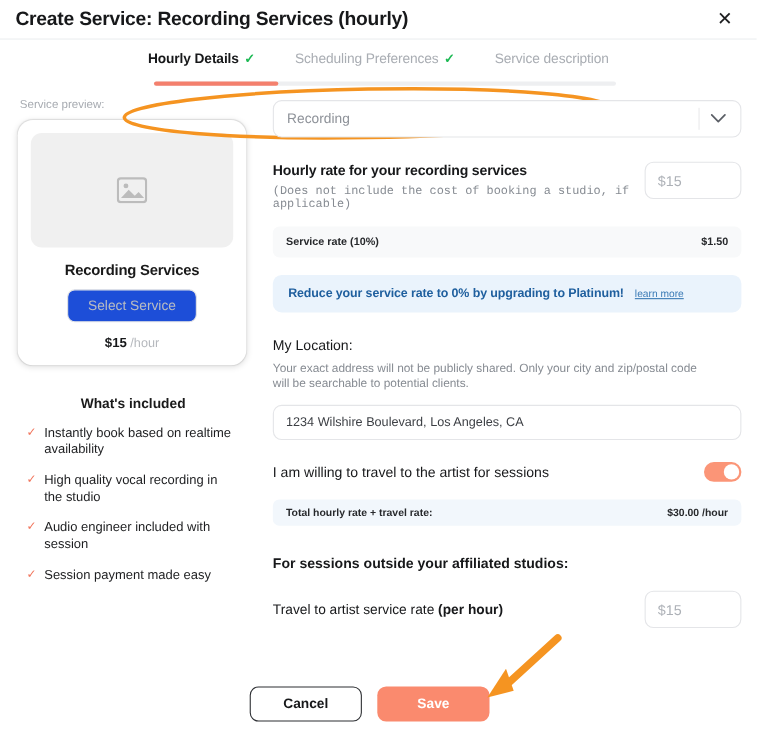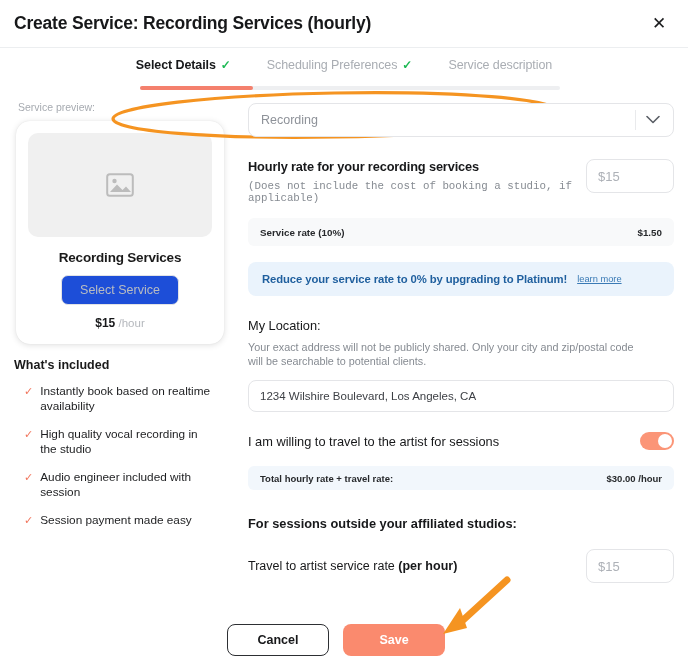--- a/index.html
+++ b/index.html
@@ -7,21 +7,21 @@
     width: 688px; height: 668px;
     font-family: "Liberation Sans", sans-serif;
     background: #ffffff;
     color: #1a1a1a;
     overflow: hidden;
   }
   .modal { position: relative; width: 688px; height: 668px; background:#fff; }
 
   
   .header {
-    height: 48px;
+    height: 36px;
     display: flex; align-items: center;
     padding: 0 18px 0 14px;
     border-bottom: 1px solid #eceef0;
     position: relative;
   }
   .header-title {
     font-size: 17.5px; font-weight: bold; letter-spacing: -0.2px;
     color: #17181a;
   }
   .close-btn {
@@ -79,21 +79,21 @@
   .select-service {
     display:block; margin: 10px auto 0; padding: 7px 18px;
     border:1px solid #e2e3e5; border-radius: 7px; background:#1d4ed8;
     color:#b9bcc1; font-size:12.5px; font-family:"Liberation Sans", sans-serif;
     cursor:pointer;
   }
   .preview-price { text-align:center; font-size:11.5px; margin-top:11px; color:#b5b8bd; }
   .preview-price b { color:#17181a; font-size:12px; }
 
   
-  .incl-title { text-align:left; font-size:12.5px; font-weight:bold; margin: 14px 0 12px; }
+  .incl-title { text-align:center; font-size:12.5px; font-weight:bold; margin: 28px 0 12px; }
   .incl-item { display:flex; gap:7px; margin-bottom: 13px; padding-left: 10px; }
   .incl-check { color:#f1755c; font-size:11px; line-height:15px; flex:0 0 auto; }
   .incl-text { font-size:11.8px; line-height:15px; color:#1d1e20; max-width: 176px; }
 
   
   .select-box {
     margin-top: 10px; height: 34px; border:1px solid #e4e5e8; border-radius: 8px;
     display:flex; align-items:center; padding: 0 0 0 12px; position:relative;
     cursor:pointer; background:#fff;
   }
@@ -189,21 +189,21 @@
 <div class="modal">
 
   <div class="header">
     <div class="header-title">Create Service: Recording Services (hourly)</div>
     <button class="close-btn">✕</button>
   </div>
 
   <div class="tabs-wrap">
     <div class="tabs">
       <div class="tab active">
-        <span class="tab-label">Select Details</span>
+        <span class="tab-label">Hourly Details</span>
         <span class="check">✓</span>
       </div>
       <div class="tab">
         <span class="tab-label">Scheduling Preferences</span>
         <span class="check">✓</span>
       </div>
       <div class="tab">
         <span class="tab-label">Service description</span>
       </div>
     </div>

